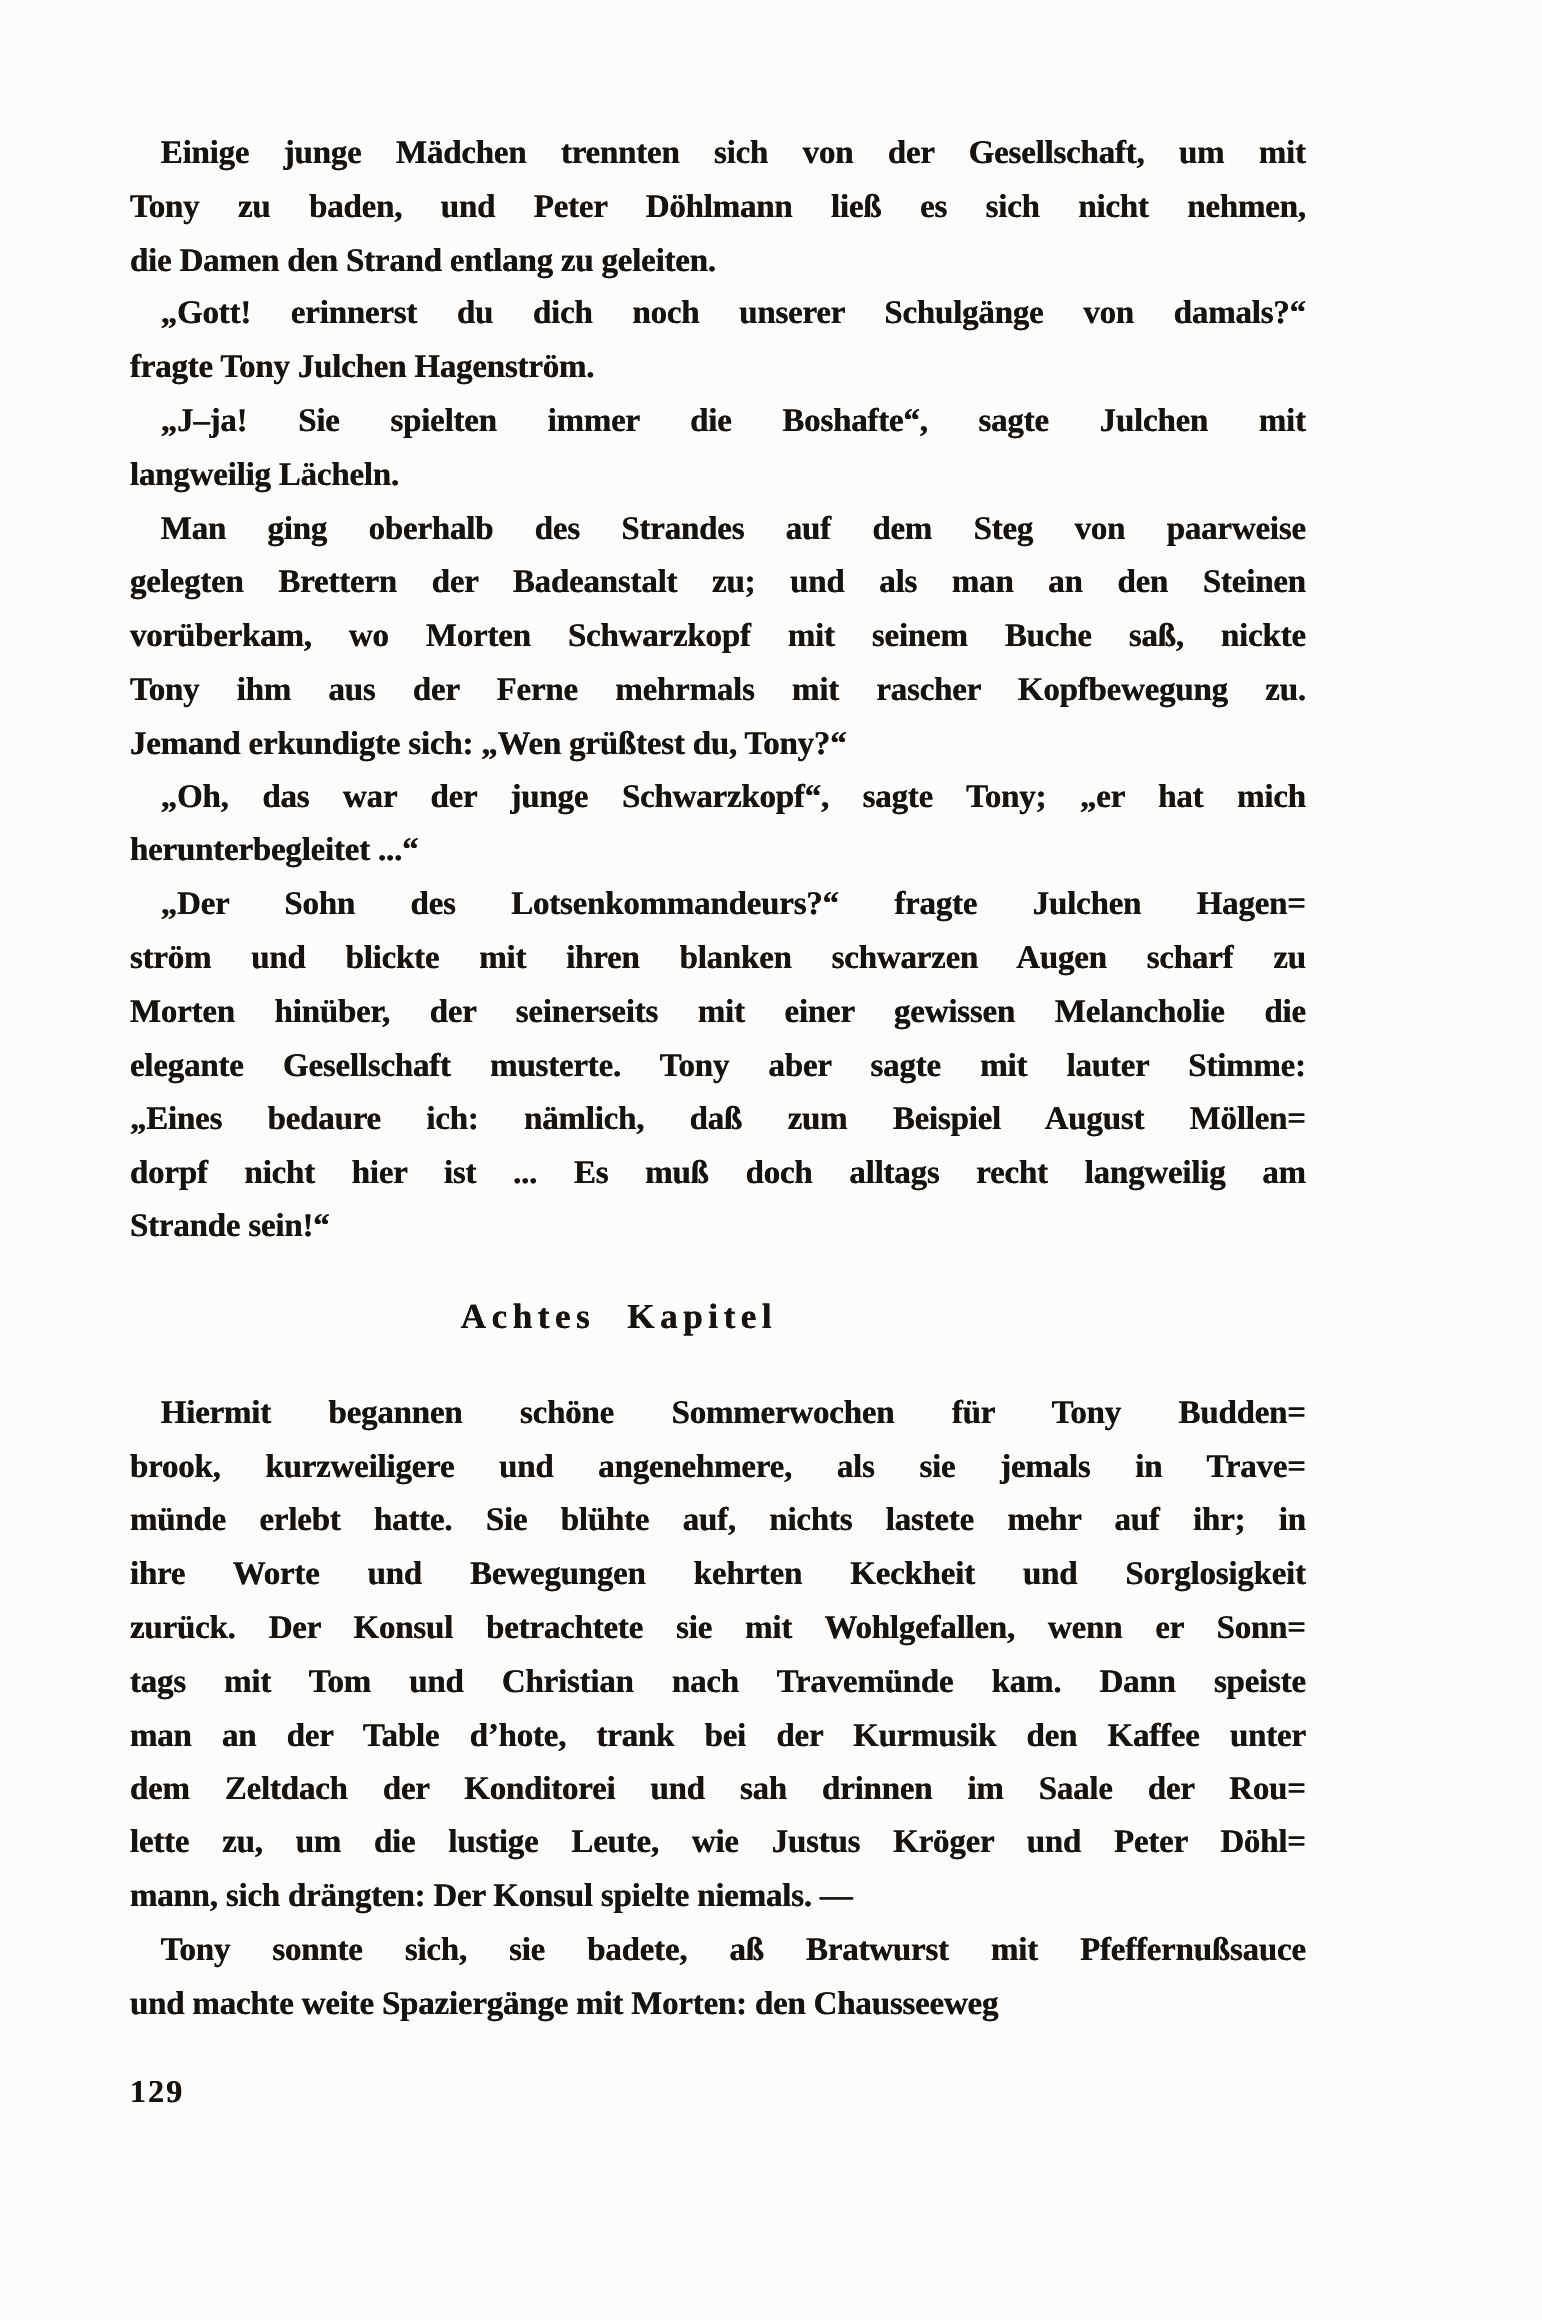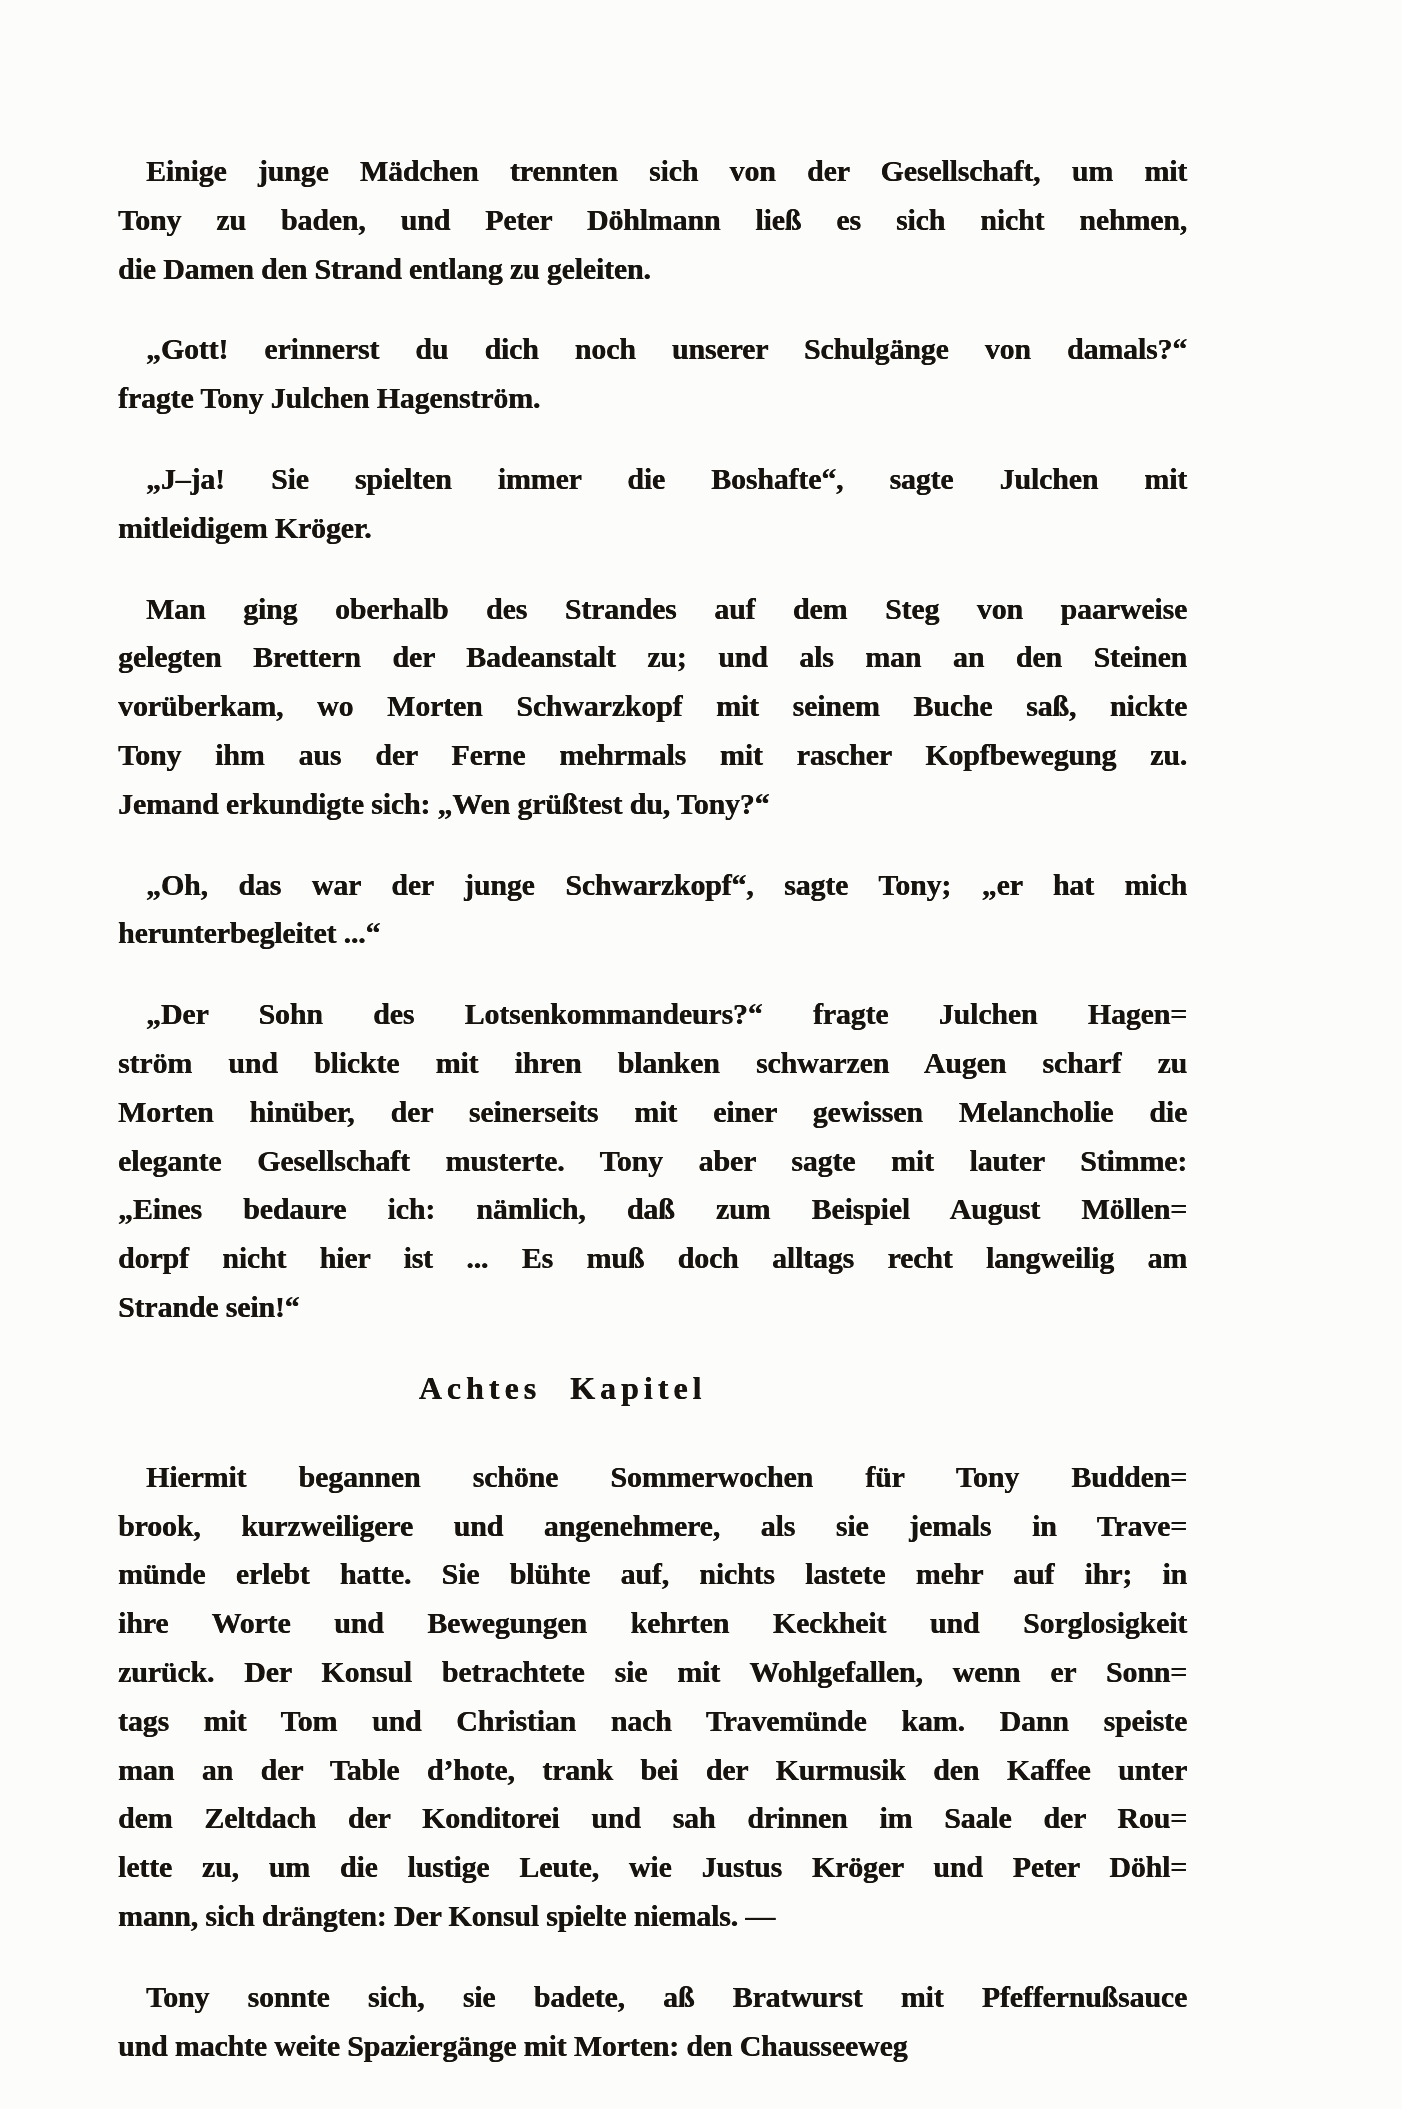--- a/index.html
+++ b/index.html
@@ -21,21 +21,21 @@
     font-size:30px;
     line-height:48.8px;
     font-weight:700;
     letter-spacing:-0.2px;
     text-align:justify;
     text-align-last:justify;
     text-shadow:0.35px 0 0 currentColor;
     white-space:normal;
   }
   .line.s{text-align:left;text-align-last:left;}
-  .line.indent{text-indent:28px;margin-top:32px;}
+  .line.indent{text-indent:28px;}
   .chapter-heading{
     margin-top:31px;
     font-size:32px;
     line-height:50px;
     font-weight:700;
     letter-spacing:5px;
     word-spacing:16px;
     text-align:center;
     padding-right:180px;
     text-shadow:0.35px 0 0 currentColor;
@@ -63,21 +63,21 @@
       <div class="line s">die Damen den Strand entlang zu geleiten.</div>
     </div>
 
     <div>
       <div class="line indent">„Gott! erinnerst du dich noch unserer Schulgänge von damals?“</div>
       <div class="line s">fragte Tony Julchen Hagenström.</div>
     </div>
 
     <div>
       <div class="line indent">„J–ja! Sie spielten immer die Boshafte“, sagte Julchen mit</div>
-      <div class="line s">mitleidigem Kröger.</div>
+      <div class="line s">langweilig Lächeln.</div>
     </div>
 
     <div>
       <div class="line indent">Man ging oberhalb des Strandes auf dem Steg von paarweise</div>
       <div class="line">gelegten Brettern der Badeanstalt zu; und als man an den Steinen</div>
       <div class="line">vorüberkam, wo Morten Schwarzkopf mit seinem Buche saß, nickte</div>
       <div class="line">Tony ihm aus der Ferne mehrmals mit rascher Kopfbewegung zu.</div>
       <div class="line s">Jemand erkundigte sich: „Wen grüßtest du, Tony?“</div>
     </div>
 

